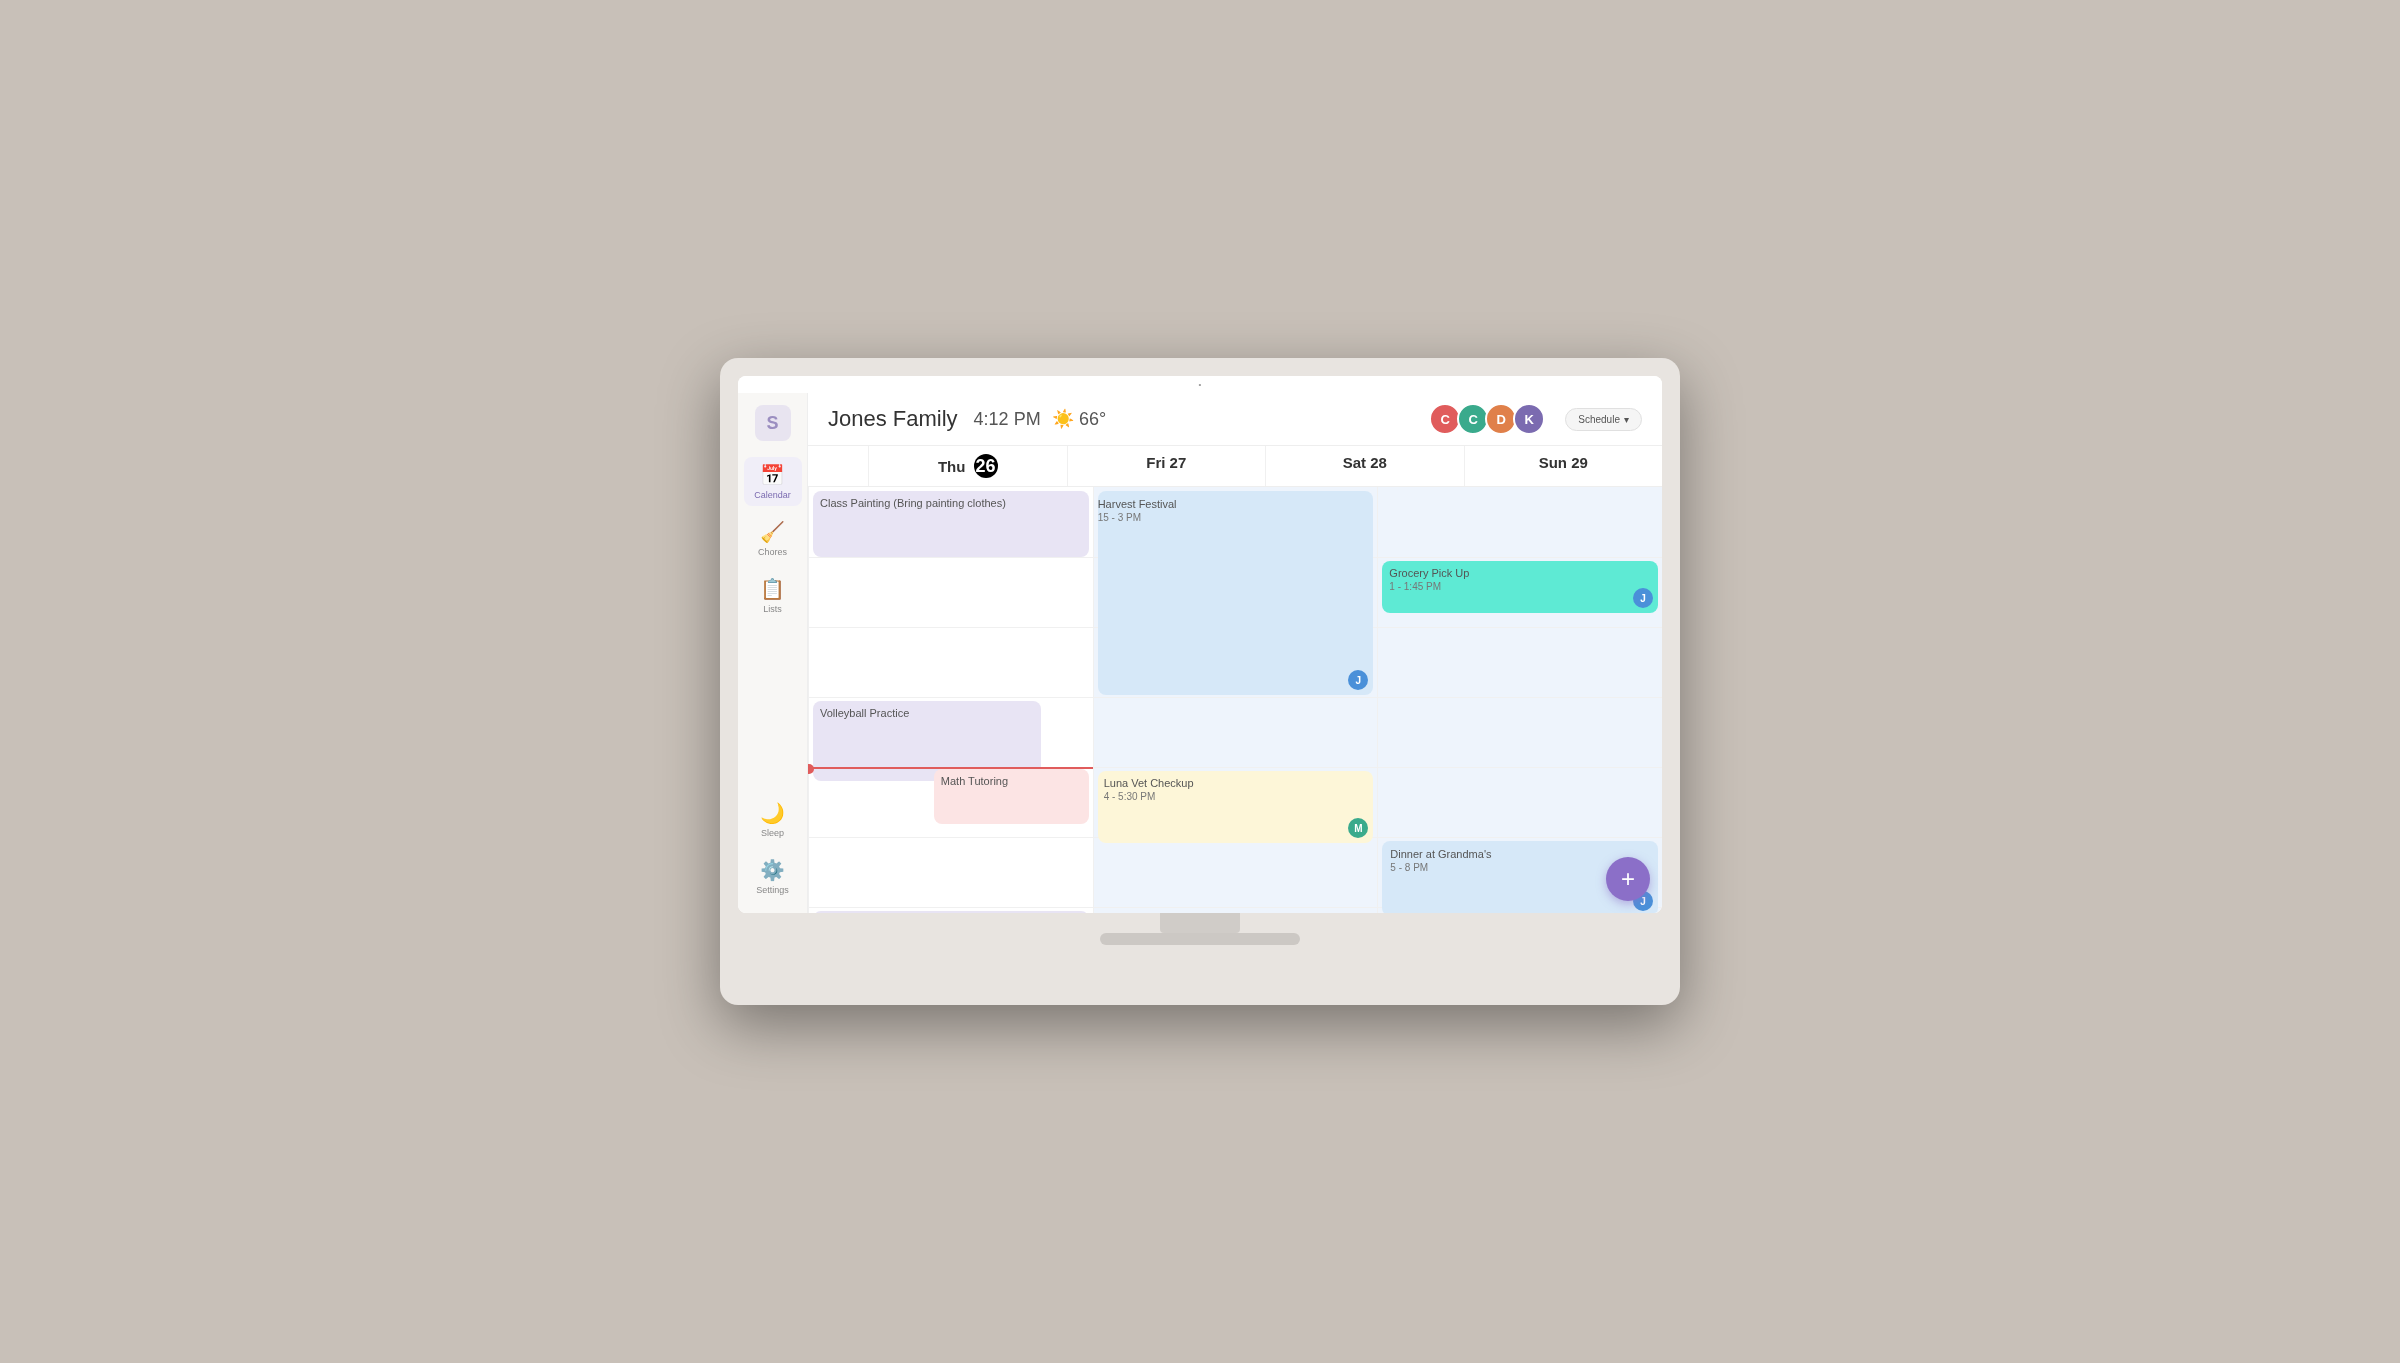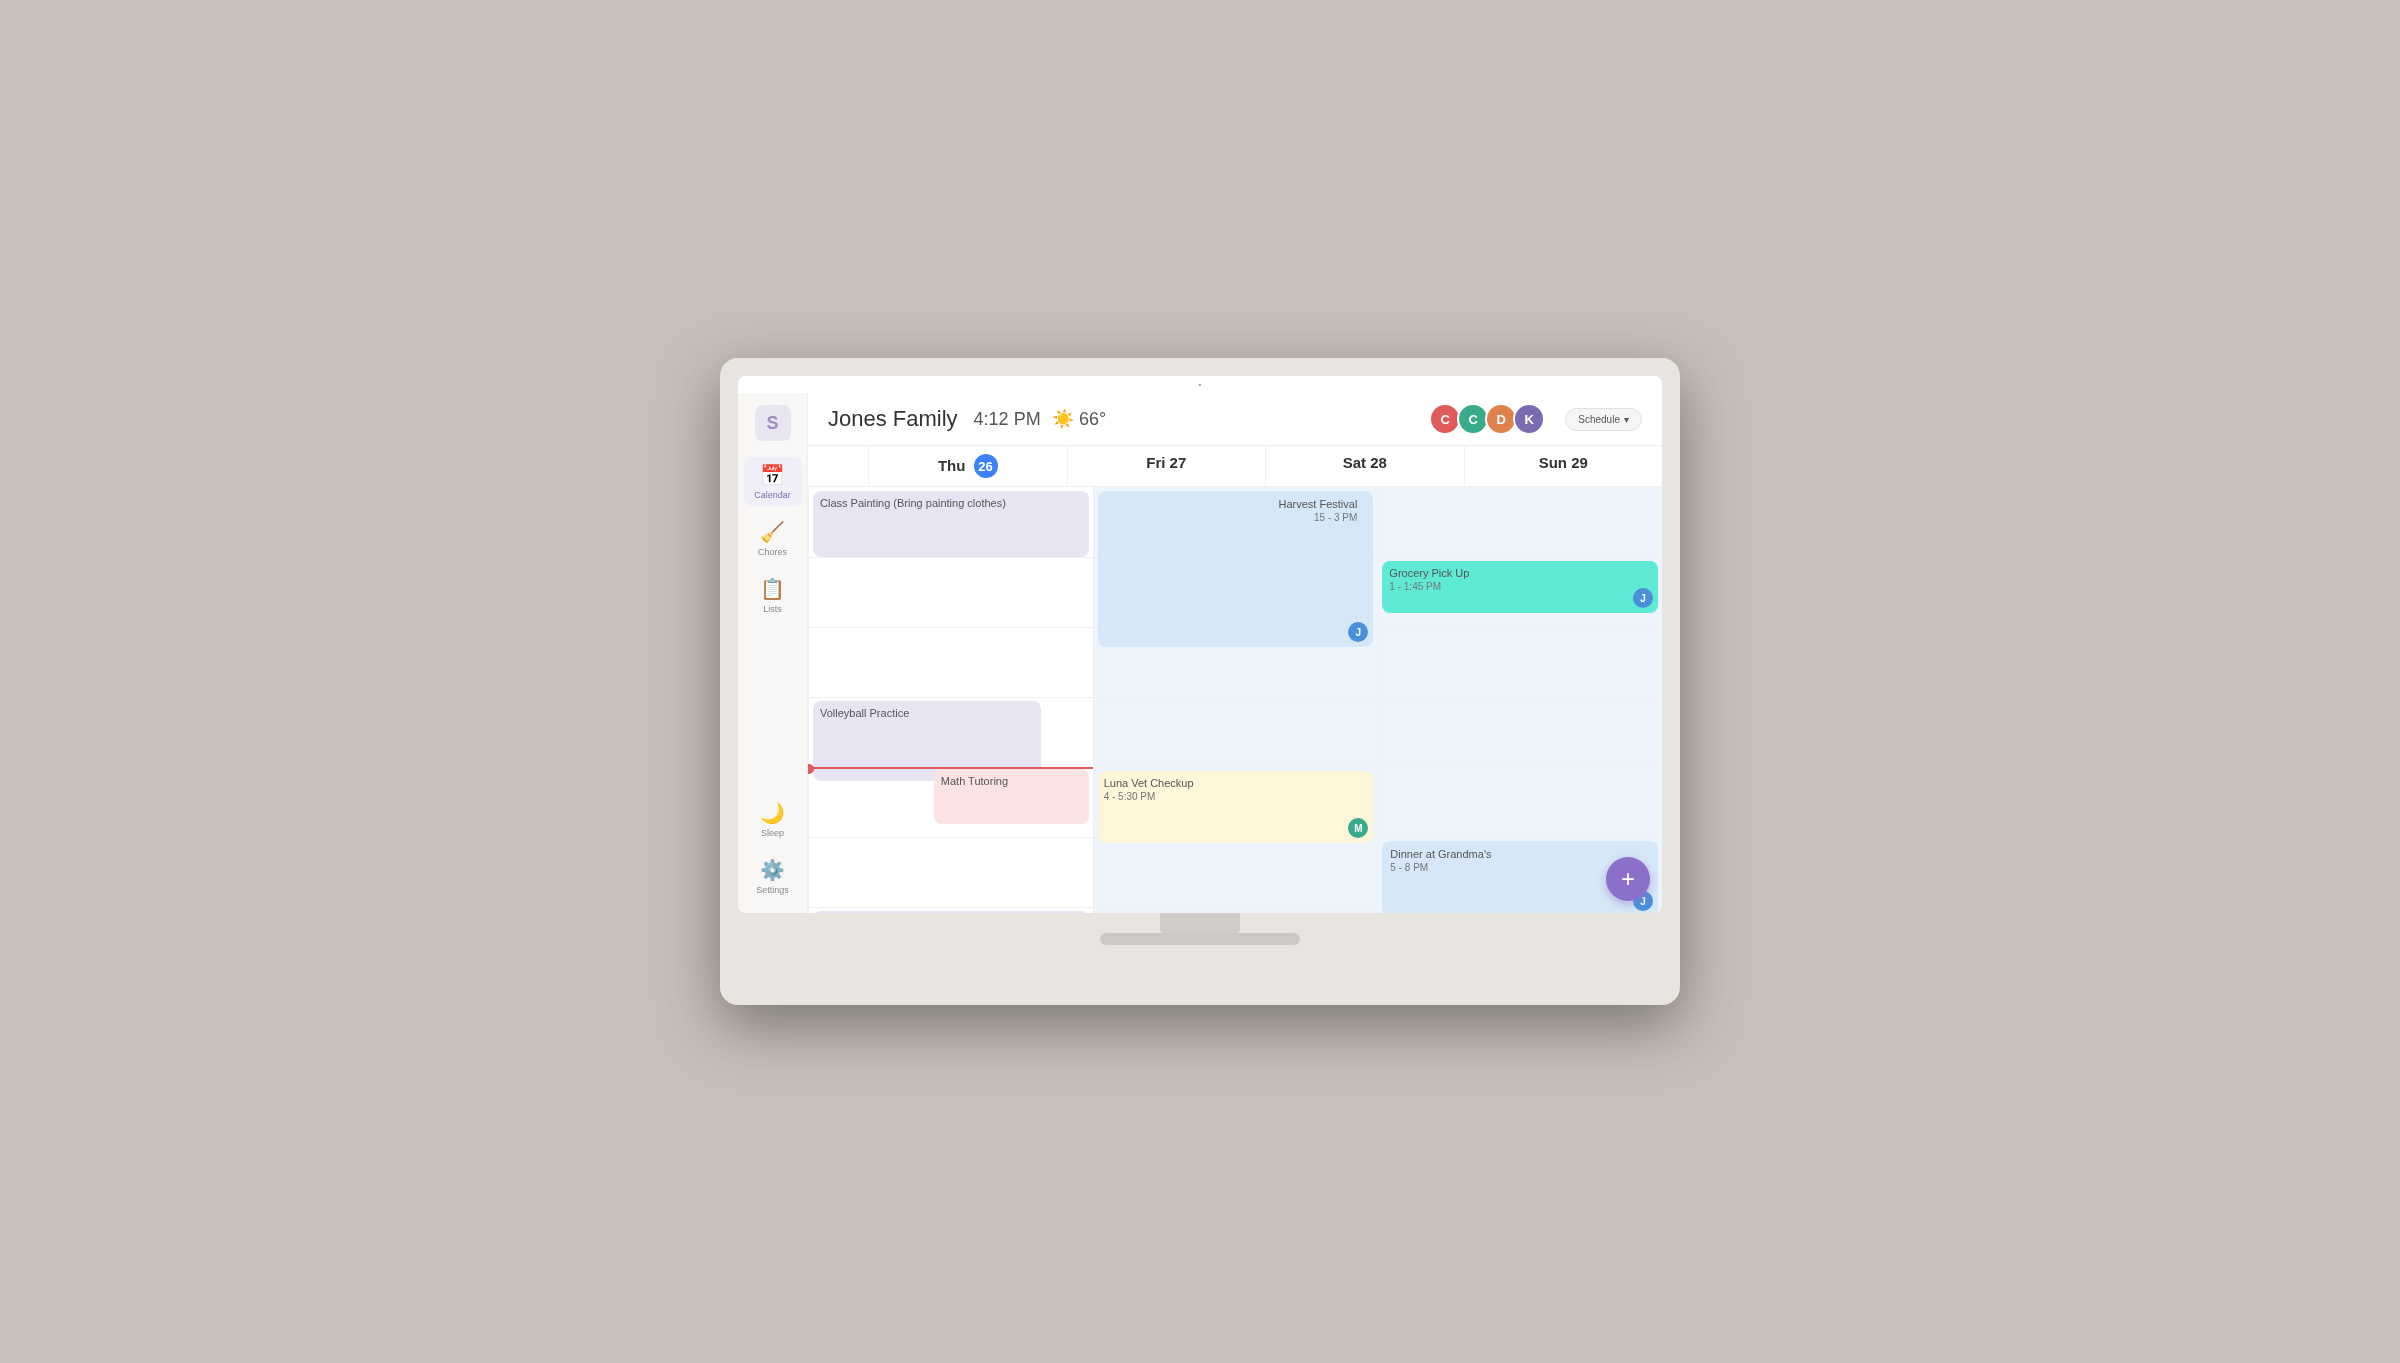--- a/index.html
+++ b/index.html
@@ -192,24 +192,24 @@
     .day-header .day-name {
       font-weight: 600;
       color: #333;
     }
     .day-header .day-num {
       display: inline-flex;
       align-items: center;
       justify-content: center;
       width: 24px;
       height: 24px;
-      background: #3b82f6;
+      background: #000000;
       color: #fff;
       border-radius: 50%;
-      font-size: 13px;
+      font-size: 18px;
       font-weight: 600;
       margin-left: 4px;
     }
 
     
     .grid-body {
       display: flex;
       flex: 1;
       overflow-y: auto;
       position: relative;
@@ -425,21 +425,21 @@
 
 
             <div class="day-col sat-col" style="position:relative;">
               <div class="hour-line" style="top:70px;"></div>
               <div class="hour-line" style="top:140px;"></div>
               <div class="hour-line" style="top:210px;"></div>
               <div class="hour-line" style="top:280px;"></div>
               <div class="hour-line" style="top:350px;"></div>
               <div class="hour-line" style="top:420px;"></div>
 
-              <div class="event" style="top:4px;height:156px;left:4px;right:4px;background:#d6e8f8;border-radius:8px;padding:6px 16px;text-align:right;">
+              <div class="event" style="top:4px;height:204px;left:4px;right:4px;background:#d6e8f8;border-radius:8px;padding:6px 0;">
                 <div class="event-title">Harvest Festival</div>
                 <div class="event-time">15 - 3 PM</div>
                 <div class="event-avatar" style="background:#4a90d9;">J</div>
               </div>
 
               <div class="event event-yellow" style="top:284px;height:72px;left:4px;right:4px;padding-left:6px;">
                 <div class="event-title">Luna Vet Checkup</div>
                 <div class="event-time">4 - 5:30 PM</div>
                 <div class="event-avatar" style="background:#3aaa8c;">M</div>
               </div>

